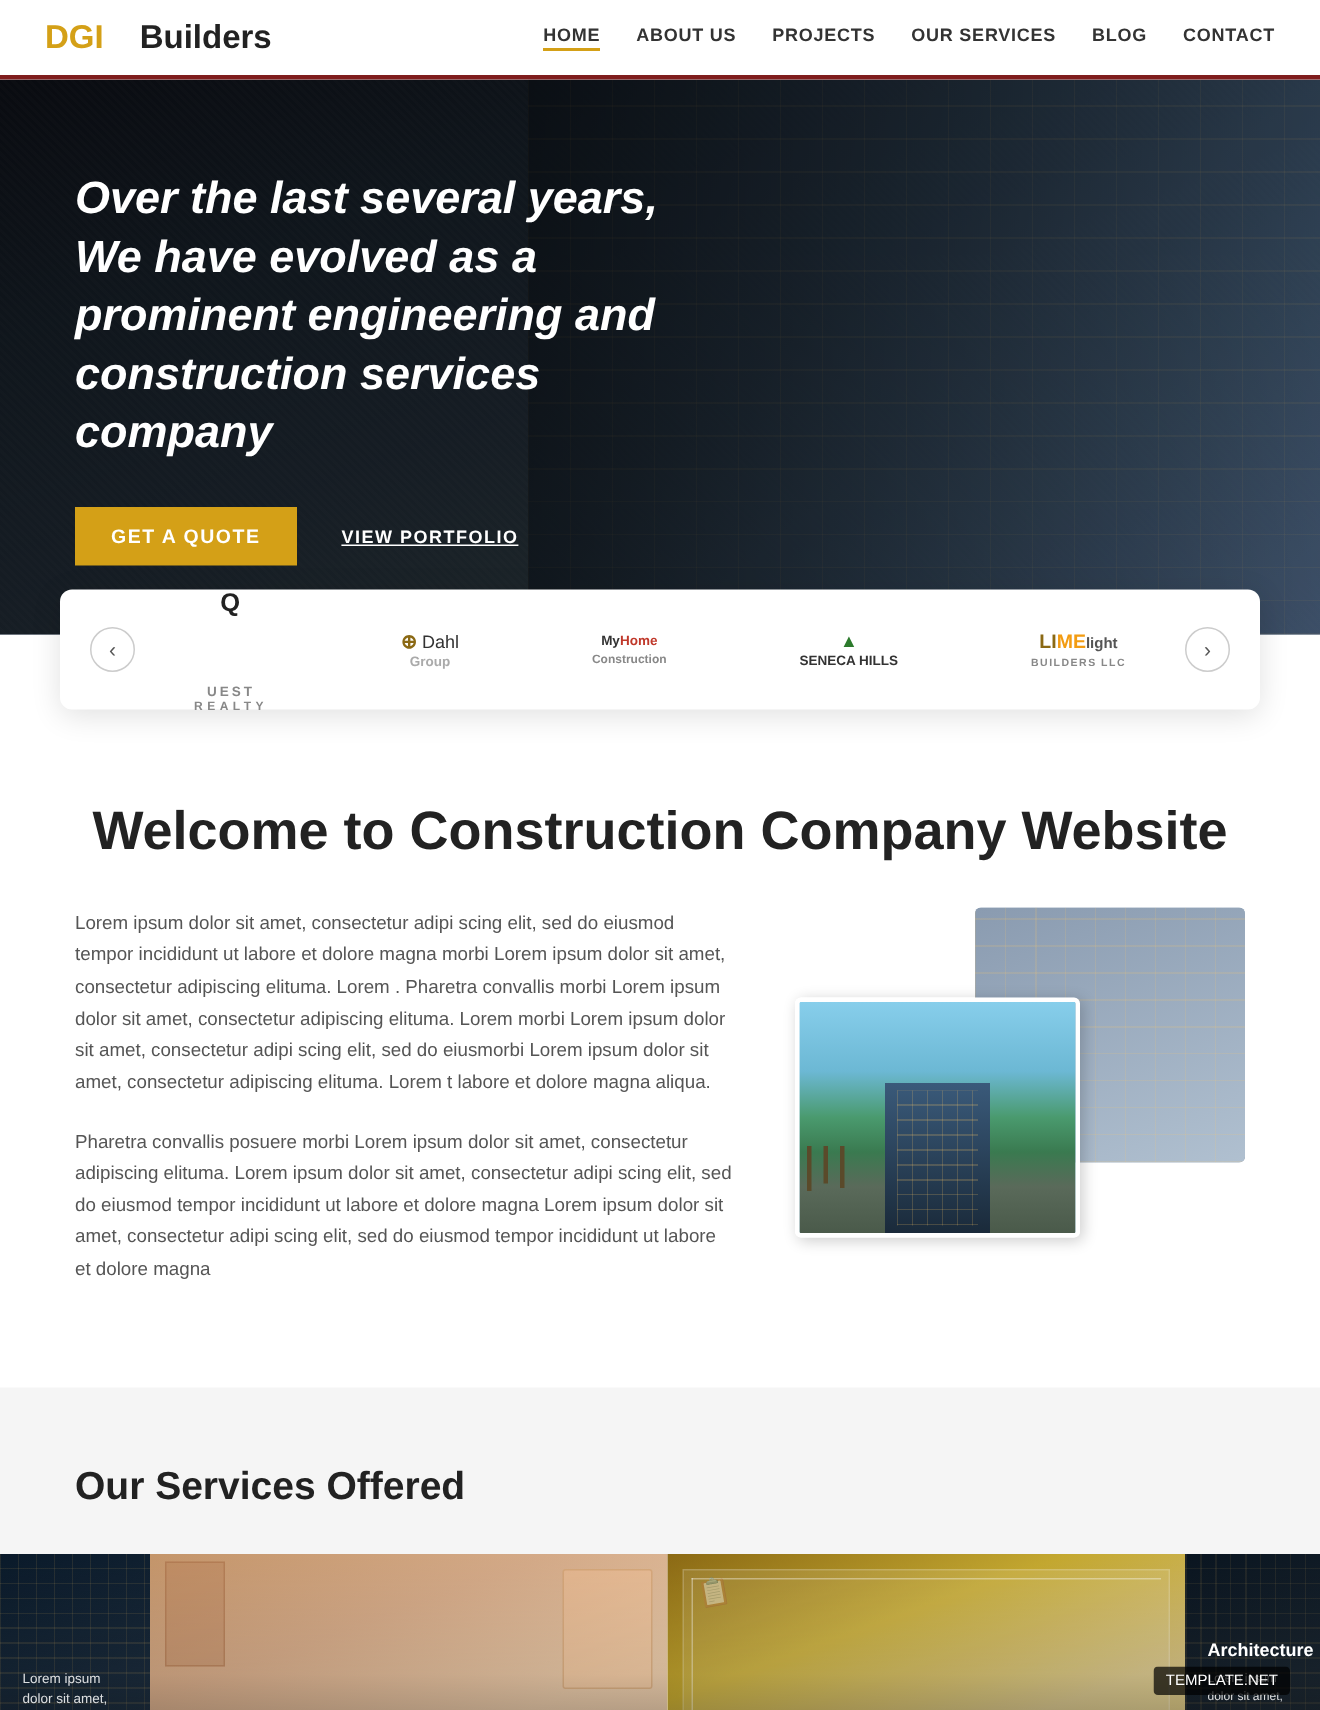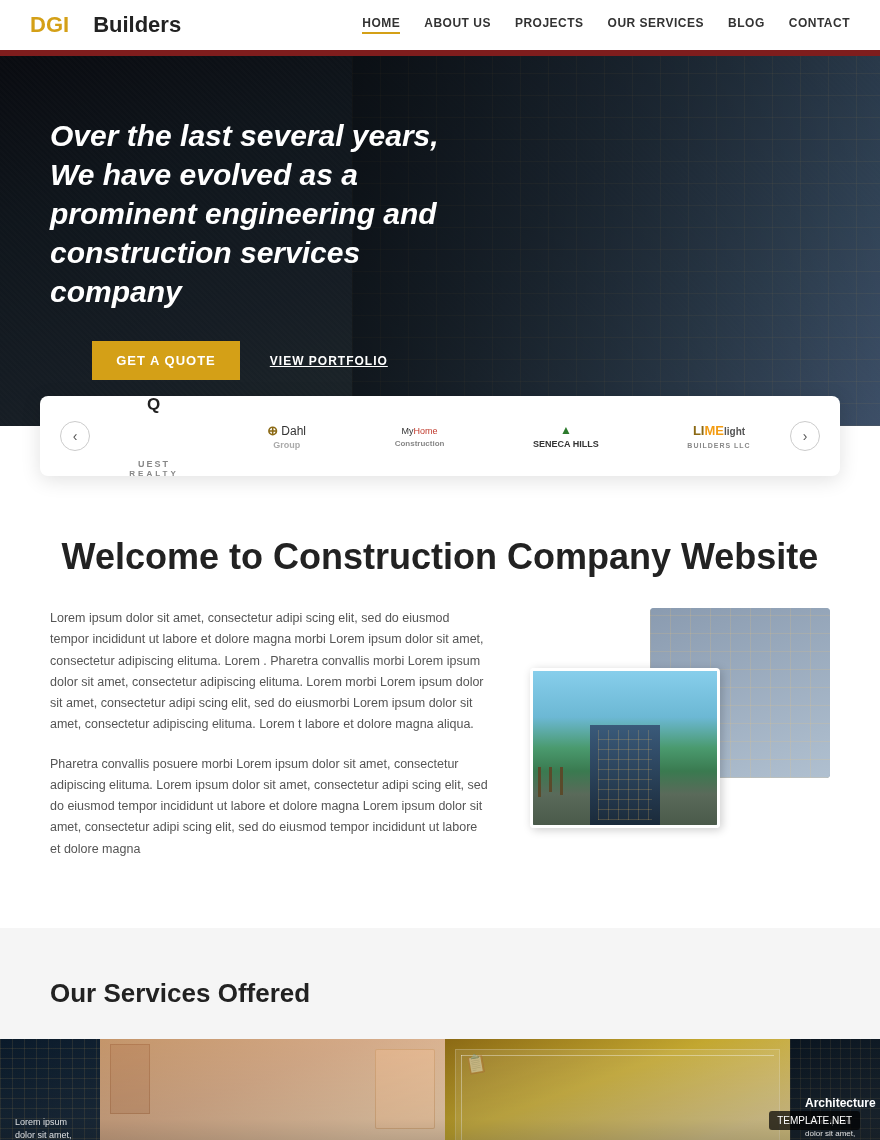--- a/index.html
+++ b/index.html
@@ -2,21 +2,21 @@
 <html><head>
   <meta charset="utf-8">
   <style>
     * { margin: 0; padding: 0; box-sizing: border-box; }
     body { font-family: Arial, sans-serif; width: 880px; overflow-x: hidden; background: #fff; }
 
     
     nav {
       display: flex; align-items: center; justify-content: space-between;
       padding: 12px 30px; background: #fff; position: relative; z-index: 10;
-      border-bottom: 6px solid #7f1d1d;
+      border-bottom: 3px solid #7f1d1d;
     }
     .logo { display: flex; align-items: center; font-size: 22px; font-weight: bold; }
     .logo-dgi { color: #d4a017; font-weight: 900; }
     .logo-builders { color: #222; padding-left: 24px; }
     .nav-links { display: flex; gap: 24px; font-size: 12px; font-weight: bold; letter-spacing: 0.5px; }
     .nav-links a { text-decoration: none; color: #333; }
     .nav-links a.active { color: #333; border-bottom: 2px solid #d4a017; padding-bottom: 2px; }
 
     
     .hero {
@@ -47,21 +47,21 @@
     .hero-content h1 { font-size: 30px; font-weight: bold; line-height: 1.3; margin-bottom: 30px; font-style: italic; }
     .btn-quote {
       background: #d4a017; color: #fff; border: none; padding: 12px 24px;
       font-size: 13px; font-weight: bold; cursor: pointer; letter-spacing: 1px;
     }
     .btn-portfolio {
       background: transparent; color: #fff; border: none; padding: 12px 20px;
       font-size: 12px; font-weight: bold; cursor: pointer; letter-spacing: 1px;
       text-decoration: underline;
     }
-    .hero-buttons { display: flex; align-items: center; gap: 10px; justify-content: center; }
+    .hero-buttons { display: flex; align-items: center; gap: 10px; }
 
     
     .partners-section {
       background: #fff; padding: 0 20px;
       display: flex; align-items: center; justify-content: space-between;
       border-radius: 8px; margin: -30px 40px 0; position: relative; z-index: 5;
       box-shadow: 0 4px 20px rgba(0,0,0,0.12); height: 80px;
     }
     .carousel-btn {
       width: 30px; height: 30px; border-radius: 50%; border: 1px solid #ccc;
@@ -191,21 +191,21 @@
         <span style="font-size:17px;font-weight:900;letter-spacing:1px;color:#222;">Q<span style="color:#888;margin-top:44px;">UEST</span></span>
         <span style="font-size:8px;letter-spacing:3px;color:#888;display:block;">REALTY</span>
       </div>
     </div>
     <div class="partner-logo dahl">
       <span style="font-size:13px;font-weight:bold;color:#8B6914;">⊕</span>
       <span style="font-size:12px;font-weight:normal;"> Dahl</span><br>
       <span style="font-size:9px;color:#aaa;">Group</span>
     </div>
     <div class="partner-logo myhome">
-      <span style="font-size:9px;font-weight:normal;text-align:center;">My<span style="color:#c0392b;">Home</span></span><br>
+      <span style="font-size:9px;font-weight:bold;text-align:center;">My<span style="color:#c0392b;">Home</span></span><br>
       <span style="font-size:8px;color:#888;">Construction</span>
     </div>
     <div class="partner-logo seneca">
       <span style="color:#2c7a2c;font-size:12px;">▲</span><br>
       <span style="font-size:9px;font-weight:bold;color:#333;">SENECA HILLS</span>
     </div>
     <div class="partner-logo lime">
       <span style="font-size:13px;font-weight:bold;"><span class="li" style="color:#8B6914;">LI</span><span class="me" style="color:#f39c12;">ME</span><span style="color:#555;font-size:10px;">light</span></span><br>
       <span style="font-size:7px;color:#888;letter-spacing:1px;">BUILDERS LLC</span>
     </div>

